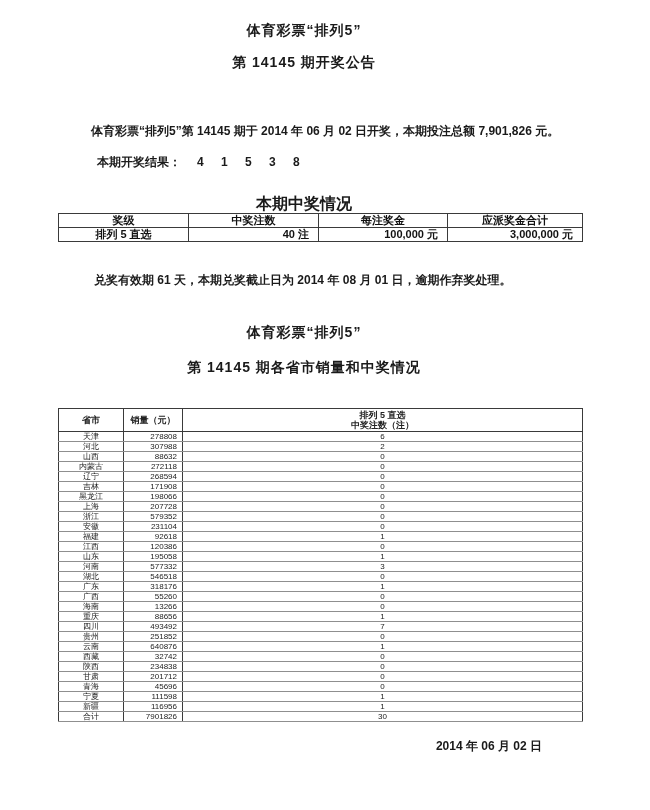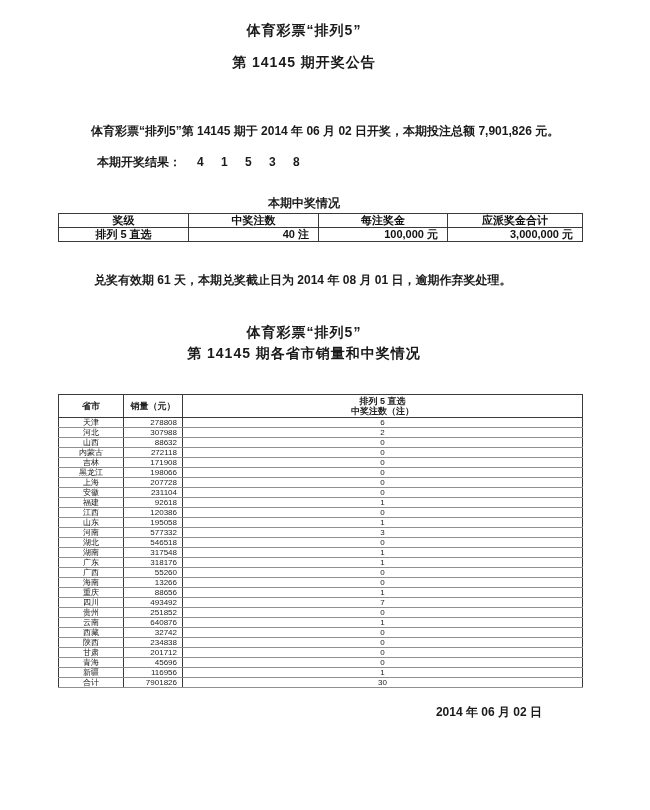--- a/index.html
+++ b/index.html
@@ -13,34 +13,34 @@
 
   .title { text-align: center; font-weight: bold; font-size: 14px; line-height: 16px; letter-spacing: 1px; }
   .main-title-1 { padding-top: 22px; }
   .main-title-2 { margin-top: 16px; }
 
   .para { font-weight: bold; font-size: 12px; line-height: 14px; margin: 0; white-space: nowrap; }
   .intro { margin: 54px 0 0 91px; }
   .result-line { margin: 17px 16px 0 97px; }
   .nums { letter-spacing: 7px; margin-left: 16px; }
 
-  .section-title { margin-top: 28px; text-align: center; font-size: 12px; font-weight: bold; line-height: 13px; }
+  .section-title { margin-top: 28px; text-align: center; font-size: 16px; font-weight: bold; line-height: 13px; }
 
   table { border-collapse: collapse; table-layout: fixed; }
 
   .prize-table { width: 524px; margin: 3px 0 0 58px; font-size: 11px; font-weight: bold; color: #111; }
   .prize-table th, .prize-table td { border: 1px solid #3a3a3a; height: 13px; line-height: 13px; padding: 0; overflow: hidden; }
   .prize-table th { text-align: center; font-weight: bold; margin-left: 8px; }
   .prize-table td.pc-level { text-align: center; }
   .prize-table td.pc-num { text-align: right; padding-right: 9px; }
 
   .redeem { margin: 31px 0 0 94px; }
 
   .sub-title-1 { margin-top: 37px; }
-  .sub-title-2 { margin-top: 5px; }
+  .sub-title-2 { margin-top: 19px; }
 
   .prov-table { width: 524px; margin: 33px 0 16px 58px; font-size: 8px; color: #222; }
   .prov-table th {
     border: 1px solid #3a3a3a; font-size: 9px; font-weight: bold;
     line-height: 10px; padding: 1px 0; text-align: center;
   }
   .prov-table td {
     border-top: 1px solid #8f8f8f; border-bottom: 1px solid #8f8f8f;
     border-left: 1px solid #3a3a3a; border-right: 1px solid #3a3a3a;
     height: 9px; line-height: 9px; padding: 0; overflow: hidden;
@@ -128,32 +128,42 @@
           <td class="c-prov">山西</td>
           <td class="c-sales">88632</td>
           <td class="c-wins">0</td>
         </tr>
         <tr>
           <td class="c-prov">内蒙古</td>
           <td class="c-sales">272118</td>
           <td class="c-wins">0</td>
         </tr>
         <tr>
+          <td class="c-prov">辽宁</td>
+          <td class="c-sales">268594</td>
+          <td class="c-wins">0</td>
+        </tr>
+        <tr>
           <td class="c-prov">吉林</td>
           <td class="c-sales">171908</td>
           <td class="c-wins">0</td>
         </tr>
         <tr>
           <td class="c-prov">黑龙江</td>
           <td class="c-sales">198066</td>
           <td class="c-wins">0</td>
         </tr>
         <tr>
           <td class="c-prov">上海</td>
           <td class="c-sales">207728</td>
+          <td class="c-wins">0</td>
+        </tr>
+        <tr>
+          <td class="c-prov">浙江</td>
+          <td class="c-sales">579352</td>
           <td class="c-wins">0</td>
         </tr>
         <tr>
           <td class="c-prov">安徽</td>
           <td class="c-sales">231104</td>
           <td class="c-wins">0</td>
         </tr>
         <tr>
           <td class="c-prov">福建</td>
           <td class="c-sales">92618</td>
@@ -173,25 +183,20 @@
           <td class="c-prov">河南</td>
           <td class="c-sales">577332</td>
           <td class="c-wins">3</td>
         </tr>
         <tr>
           <td class="c-prov">湖北</td>
           <td class="c-sales">546518</td>
           <td class="c-wins">0</td>
         </tr>
         <tr>
-          <td class="c-prov">湖南</td>
-          <td class="c-sales">317548</td>
-          <td class="c-wins">1</td>
-        </tr>
-        <tr>
           <td class="c-prov">广东</td>
           <td class="c-sales">318176</td>
           <td class="c-wins">1</td>
         </tr>
         <tr>
           <td class="c-prov">广西</td>
           <td class="c-sales">55260</td>
           <td class="c-wins">0</td>
         </tr>
         <tr>
@@ -233,20 +238,25 @@
           <td class="c-prov">甘肃</td>
           <td class="c-sales">201712</td>
           <td class="c-wins">0</td>
         </tr>
         <tr>
           <td class="c-prov">青海</td>
           <td class="c-sales">45696</td>
           <td class="c-wins">0</td>
         </tr>
         <tr>
+          <td class="c-prov">宁夏</td>
+          <td class="c-sales">111598</td>
+          <td class="c-wins">1</td>
+        </tr>
+        <tr>
           <td class="c-prov">新疆</td>
           <td class="c-sales">116956</td>
           <td class="c-wins">1</td>
         </tr>
         <tr>
           <td class="c-prov">合计</td>
           <td class="c-sales">7901826</td>
           <td class="c-wins">30</td>
         </tr>
       </tbody>

